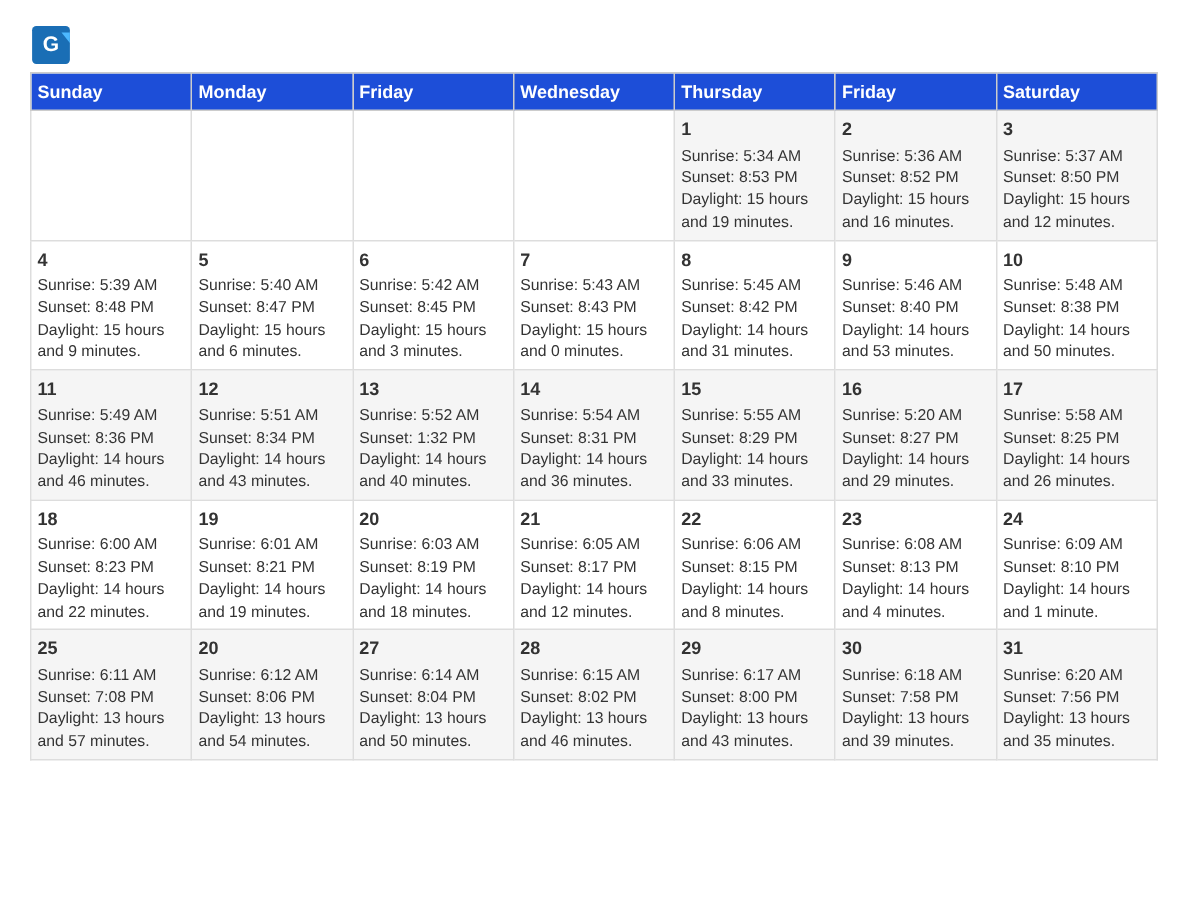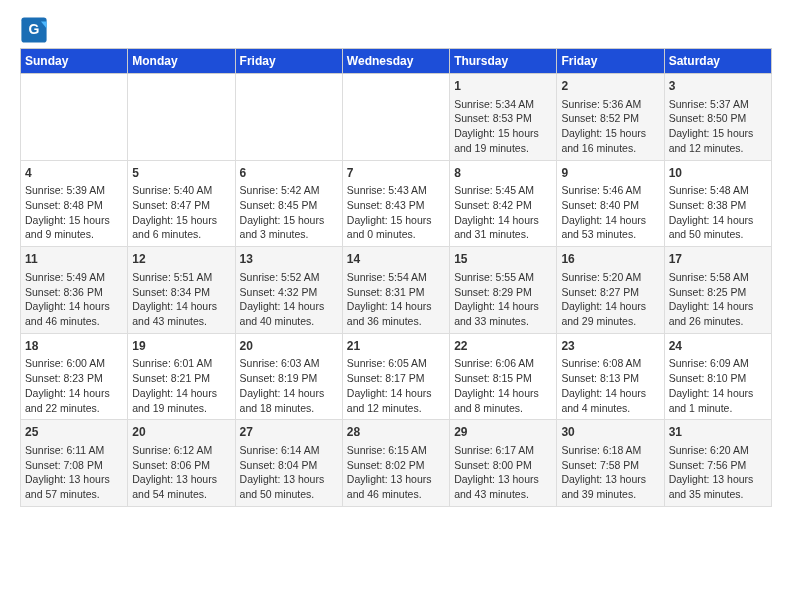--- a/index.html
+++ b/index.html
@@ -214,21 +214,21 @@
         <td>
           <span class="day-num">12</span>
           <div>Sunrise: 5:51 AM</div>
           <div>Sunset: 8:34 PM</div>
           <div>Daylight: 14 hours</div>
           <div>and 43 minutes.</div>
         </td>
         <td>
           <span class="day-num">13</span>
           <div>Sunrise: 5:52 AM</div>
-          <div>Sunset: 4:32 PM</div>
+          <div>Sunset: 1:32 PM</div>
           <div>Daylight: 14 hours</div>
           <div>and 40 minutes.</div>
         </td>
         <td>
           <span class="day-num">14</span>
           <div>Sunrise: 5:54 AM</div>
           <div>Sunset: 8:31 PM</div>
           <div>Daylight: 14 hours</div>
           <div>and 36 minutes.</div>
         </td>

